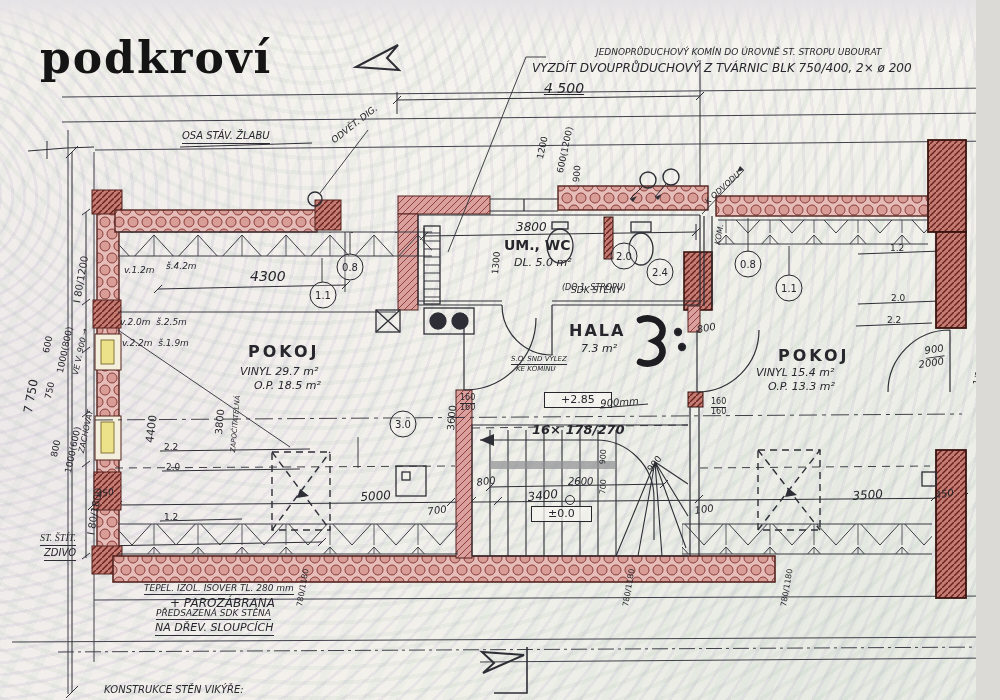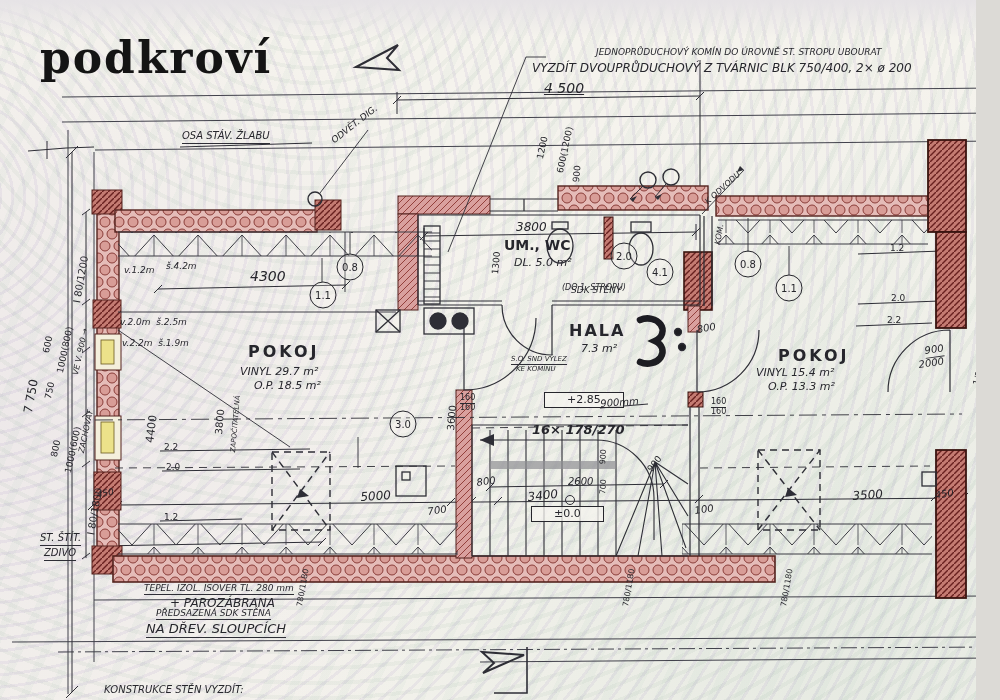--- a/index.html
+++ b/index.html
@@ -13,21 +13,21 @@
     radial-gradient(circle at 88% 96%, rgba(140,180,160,.14), transparent 55%),
     radial-gradient(circle at 2% 60%, rgba(170,140,200,.10), transparent 45%);}
   svg.draw{position:absolute;left:0;top:0;z-index:1;}
   .title{position:absolute;left:40px;top:32px;z-index:2;margin:0;
          font-family:"DejaVu Serif",serif;font-weight:900;font-size:44px;
          letter-spacing:2px;color:#141414;}
   #ann-layer{position:absolute;inset:0;z-index:2;}
   .lbl{position:absolute;color:#26262c;white-space:pre;line-height:1.05;transform-origin:0 0;}
   .it{font-style:italic}
   .un{border-bottom:1px solid #2e2e36;padding-bottom:1px}
-  .bx{border:1.2px solid #26262c;padding:1px 22px;background:rgba(246,244,239,.75)}
+  .bx{border:1.2px solid #26262c;padding:1px 16px;background:rgba(246,244,239,.75)}
   .circ{position:absolute;width:25px;height:25px;border:1.4px solid #26262c;border-radius:50%;
         display:flex;align-items:center;justify-content:center;font-size:10px;color:#26262c;
         transform:translate(-50%,-50%);background:rgba(246,244,239,.25);z-index:2;}
 </style>
 </head>
 <body>
 
 <div class="sheet">
 
 <svg class="draw" width="1000" height="700" viewBox="0 0 1000 700">
@@ -209,21 +209,21 @@
       <span class="lbl" style="left: 72px; top: 302px; font-size: 10px; transform: rotate(-80deg);">I 80/1200</span>
       <span class="lbl" style="left: 42px; top: 352px; font-size: 9px; transform: rotate(-78deg);">600</span>
       <span class="lbl" style="left: 56px; top: 372px; font-size: 9px; transform: rotate(-78deg);">1000(800)</span>
       <span class="lbl it" style="left: 72px; top: 374px; font-size: 8px; transform: rotate(-78deg);">VE V. 900 →</span>
       <span class="lbl" style="left: 44px; top: 398px; font-size: 9px; transform: rotate(-78deg);">750</span>
       <span class="lbl" style="left: 50px; top: 456px; font-size: 9px; transform: rotate(-78deg);">800</span>
       <span class="lbl" style="left: 64px; top: 472px; font-size: 9px; transform: rotate(-78deg);">1000(600)</span>
       <span class="lbl it" style="left: 78px; top: 452px; font-size: 8px; transform: rotate(-78deg);">ZACHOVAT</span>
       <span class="lbl" style="left: 86px; top: 534px; font-size: 10px; transform: rotate(-80deg);">I 80/1800</span>
       <span class="lbl it" style="left: 96px; top: 491px; font-size: 9px; transform: rotate(-12deg);">450</span>
-      <span class="lbl it un" style="left: 40px; top: 533px; font-size: 10px;">ST. ŠTÍT.</span>
+      <span class="lbl it un" style="left: 40px; top: 533px; font-size: 10px; font-family: Liberation Serif, serif;">ST. ŠTÍT.</span>
       <span class="lbl it un" style="left: 44px; top: 548px; font-size: 10px;">ZDIVO</span>
       <span class="lbl it" style="left: 124px; top: 266px; font-size: 9px;">v.1.2m</span>
       <span class="lbl it" style="left: 166px; top: 262px; font-size: 9px;">š.4.2m</span>
       <span class="lbl it" style="left: 250px; top: 269px; font-size: 14px;">4300</span>
       <span class="lbl it" style="left: 120px; top: 318px; font-size: 9px;">v.2.0m  š.2.5m</span>
       <span class="lbl it" style="left: 122px; top: 339px; font-size: 9px;">v.2.2m  š.1.9m</span>
       <span class="lbl" style="left: 248px; top: 344px; font-size: 16px; font-weight: 700; letter-spacing: 3px;">POKOJ</span>
       <span class="lbl it" style="left: 240px; top: 366px; font-size: 11px;">VINYL 29.7 m²</span>
       <span class="lbl it" style="left: 254px; top: 380px; font-size: 11px;">O.P. 18.5 m²</span>
       <span class="lbl" style="left: 144px; top: 442px; font-size: 11px; transform: rotate(-82deg);">4400</span>
@@ -257,22 +257,22 @@
       <span class="lbl it" style="left: 427px; top: 507px; font-size: 10px; transform: rotate(-8deg);">700</span>
       <span class="lbl" style="left: 164px; top: 443px; font-size: 9px;">2.2</span>
       <span class="lbl" style="left: 166px; top: 463px; font-size: 9px;">2.0</span>
       <span class="lbl" style="left: 164px; top: 513px; font-size: 9px;">1.2</span>
       <span class="lbl" style="left: 296px; top: 606px; font-size: 8px; transform: rotate(-80deg);">780/1180</span>
       <span class="lbl" style="left: 622px; top: 606px; font-size: 8px; transform: rotate(-80deg);">780/1180</span>
       <span class="lbl" style="left: 780px; top: 606px; font-size: 8px; transform: rotate(-80deg);">780/1180</span>
       <span class="lbl it un" style="left: 144px; top: 584px; font-size: 9px;">TEPEL. IZOL. ISOVER TL. 280 mm</span>
       <span class="lbl it" style="left: 170px; top: 597px; font-size: 12px;">+ PAROZÁBRANA</span>
       <span class="lbl it un" style="left: 156px; top: 609px; font-size: 9px;">PŘEDSAZENÁ SDK STĚNA</span>
-      <span class="lbl it un" style="left: 146px; top: 622px; font-size: 13px;">NA DŘEV. SLOUPCÍCH</span>
-      <span class="lbl it" style="left: 104px; top: 685px; font-size: 10px;">KONSTRUKCE STĚN VYZDÍT:</span>
+      <span class="lbl it un" style="left: 155px; top: 622px; font-size: 11px;">NA DŘEV. SLOUPCÍCH</span>
+      <span class="lbl it" style="left: 104px; top: 685px; font-size: 10px;">KONSTRUKCE STĚN VIKÝŘE:</span>
       <span class="lbl" style="left: 778px; top: 348px; font-size: 16px; font-weight: 700; letter-spacing: 3px;">POKOJ</span>
       <span class="lbl it" style="left: 756px; top: 367px; font-size: 11px;">VINYL 15.4 m²</span>
       <span class="lbl it" style="left: 768px; top: 381px; font-size: 11px;">O.P. 13.3 m²</span>
       <span class="lbl" style="left: 890px; top: 244px; font-size: 9px;">1.2</span>
       <span class="lbl" style="left: 891px; top: 294px; font-size: 9px;">2.0</span>
       <span class="lbl" style="left: 887px; top: 316px; font-size: 9px;">2.2</span>
       <span class="lbl it un" style="left: 924px; top: 346px; font-size: 10px; transform: rotate(-8deg);">900</span>
       <span class="lbl it" style="left: 918px; top: 360px; font-size: 10px; transform: rotate(-8deg);">2000</span>
       <span class="lbl" style="left: 972px; top: 384px; font-size: 9px; transform: rotate(-75deg);">1/2</span>
       <span class="lbl" style="left: 977px; top: 418px; font-size: 9px; transform: rotate(-75deg);">1/2</span>
@@ -280,18 +280,18 @@
       <span class="lbl un" style="left: 711px; top: 398px; font-size: 8px;">160</span>
       <span class="lbl" style="left: 711px; top: 408px; font-size: 8px;">160</span>
       <span class="lbl it" style="left: 852px; top: 490px; font-size: 12px; transform: rotate(-4deg);">3500</span>
       <span class="lbl it" style="left: 934px; top: 491px; font-size: 10px; transform: rotate(-10deg);">450</span>
       <span class="lbl it" style="left: 714px; top: 244px; font-size: 8px; transform: rotate(-80deg);">KOM.</span>
       <span class="lbl it" style="left: 704px; top: 200px; font-size: 8px; transform: rotate(-42deg);">K ODVODU</span>
       <span class="circ" style="left: 323px; top: 295px;">1.1</span>
       <span class="circ" style="left: 350px; top: 267px;">0.8</span>
       <span class="circ" style="left: 358px; top: 424px; margin-left: 45px;">3.0</span>
       <span class="circ" style="left: 624px; top: 256px;">2.0</span>
-      <span class="circ" style="left: 660px; top: 272px;">4.1</span>
+      <span class="circ" style="left: 660px; top: 272px;">2.4</span>
       <span class="circ" style="left: 748px; top: 264px;">0.8</span>
       <span class="circ" style="left: 789px; top: 288px;">1.1</span>
     </div>
 
 </div>
 
 </body></html>

